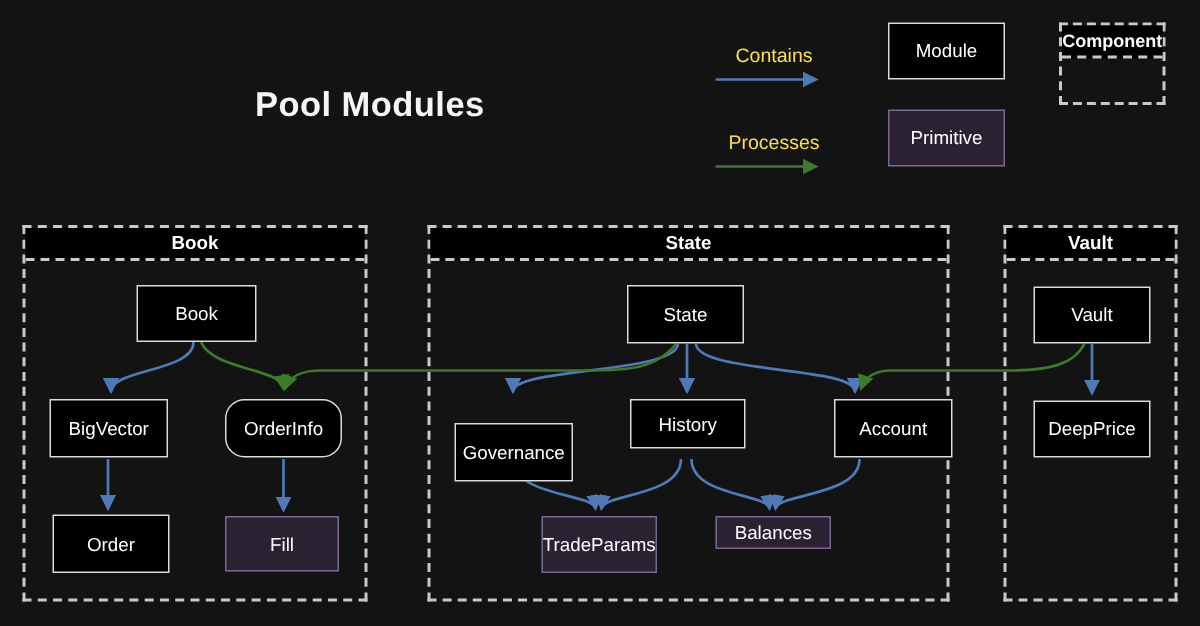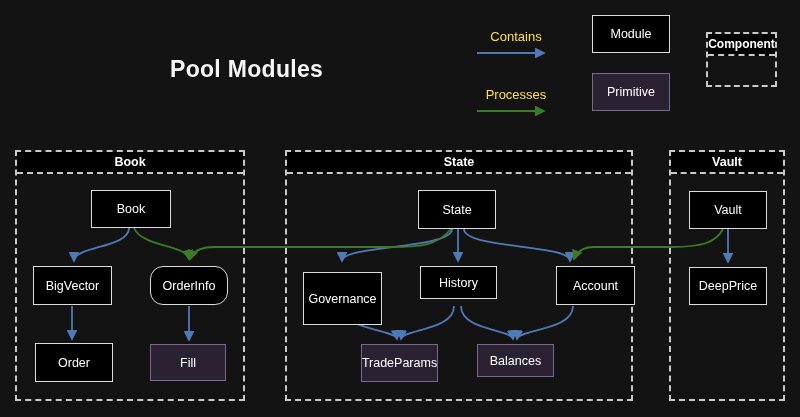--- a/index.html
+++ b/index.html
@@ -67,21 +67,21 @@
       </marker>
   </defs>
 </svg>
 
 <div class="abs node" style="left:592px;top:15px;width:78px;height:38px;">
   <span>Module</span>
 </div>
 <div class="abs node primitive" style="left:592px;top:73px;width:78px;height:38px;">
   <span>Primitive</span>
 </div>
-<div class="abs component-box" style="left:706px;top:15px;width:71px;height:55px;margin-top:17px;">
+<div class="abs component-box" style="left:706px;top:15px;width:71px;height:55px;">
   <div class="container-header">Component</div>
 </div>
 
 <div class="abs container" style="left:15px;top:150px;width:230px;height:251px;">
   <div class="container-header">Book</div>
 </div>
 <div class="abs container" style="left:285px;top:150px;width:348px;height:251px;">
   <div class="container-header">State</div>
 </div>
 <div class="abs container" style="left:669px;top:150px;width:116px;height:251px;">
@@ -127,33 +127,33 @@
 <div class="abs node" style="left:35px;top:343px;width:78px;height:39px;">
     <span>Order</span>
   </div>
 <div class="abs node primitive" style="left:150px;top:344px;width:76px;height:37px;">
     <span>Fill</span>
   </div>
 
 <div class="abs node" style="left:418px;top:190px;width:78px;height:39px;">
     <span>State</span>
   </div>
-<div class="abs node" style="left:303px;top:272px;width:79px;height:53px;">
+<div class="abs node" style="left:303px;top:282px;width:79px;height:39px;">
     <span>Governance</span>
   </div>
 <div class="abs node" style="left:420px;top:266px;width:77px;height:33px;">
     <span>History</span>
   </div>
 <div class="abs node" style="left:556px;top:266px;width:79px;height:39px;">
     <span>Account</span>
   </div>
 <div class="abs node primitive" style="left:361px;top:344px;width:77px;height:38px;">
     <span>TradeParams</span>
   </div>
-<div class="abs node primitive" style="left:477px;top:344px;width:77px;height:33px;">
+<div class="abs node primitive" style="left:477px;top:344px;width:77px;height:22px;">
     <span>Balances</span>
   </div>
 
 <div class="abs node" style="left:689px;top:191px;width:78px;height:38px;">
     <span>Vault</span>
   </div>
 <div class="abs node" style="left:689px;top:267px;width:78px;height:38px;">
     <span>DeepPrice</span>
   </div>
 

